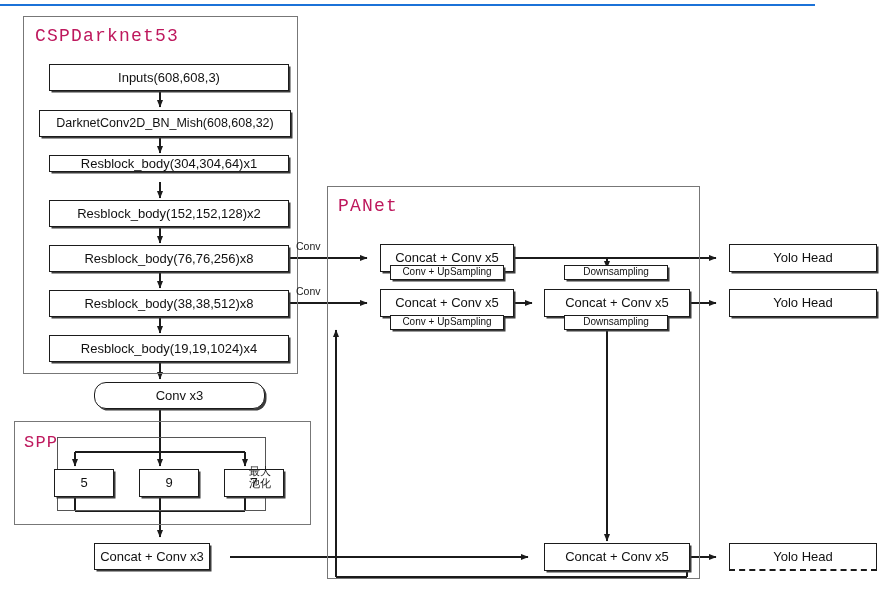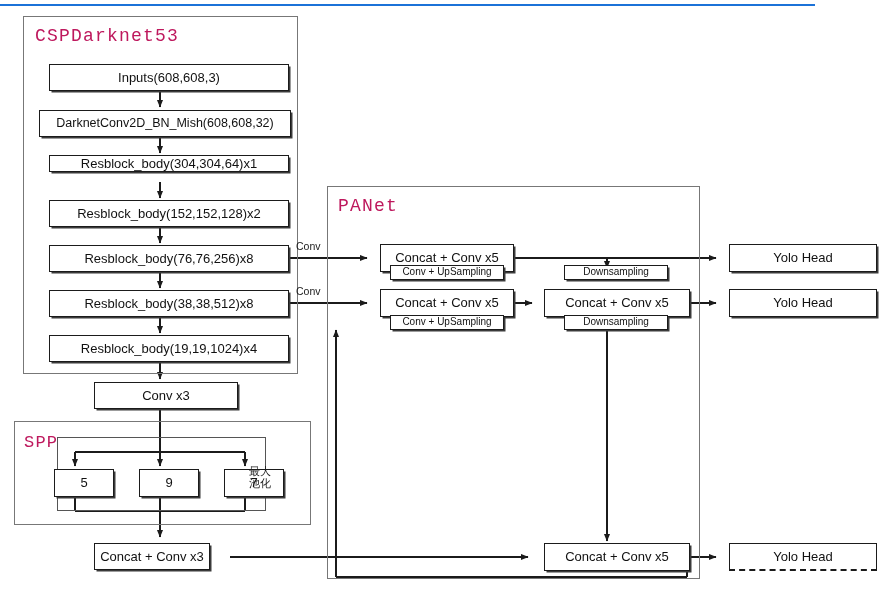--- a/index.html
+++ b/index.html
@@ -120,21 +120,21 @@
   </div>
 
   <div class="node n-shadow" style="left:40px;top:290px;width:240px;height:27px;font-size:13px;">
     <span>Resblock_body(38,38,512)x8</span>
   </div>
 
   <div class="node n-shadow" style="left:40px;top:335px;width:240px;height:27px;font-size:13px;">
     <span>Resblock_body(19,19,1024)x4</span>
   </div>
 
-  <div class="node n-shadow" style="left:85px;top:382px;width:144px;height:27px;font-size:13px;">
+  <div class="node n-shadow" style="left:85px;top:382px;width:171px;height:27px;font-size:13px;border-radius:12px;">
     <span>Conv x3</span>
   </div>
 
   <div class="node n-shadow" style="left:85px;top:543px;width:116px;height:27px;font-size:13px;">
     <span>Concat + Conv x3</span>
   </div>
 
   <div class="node n-shadow" style="left:45px;top:469px;width:60px;height:28px;font-size:13px;">
     <span>5</span>
   </div>

